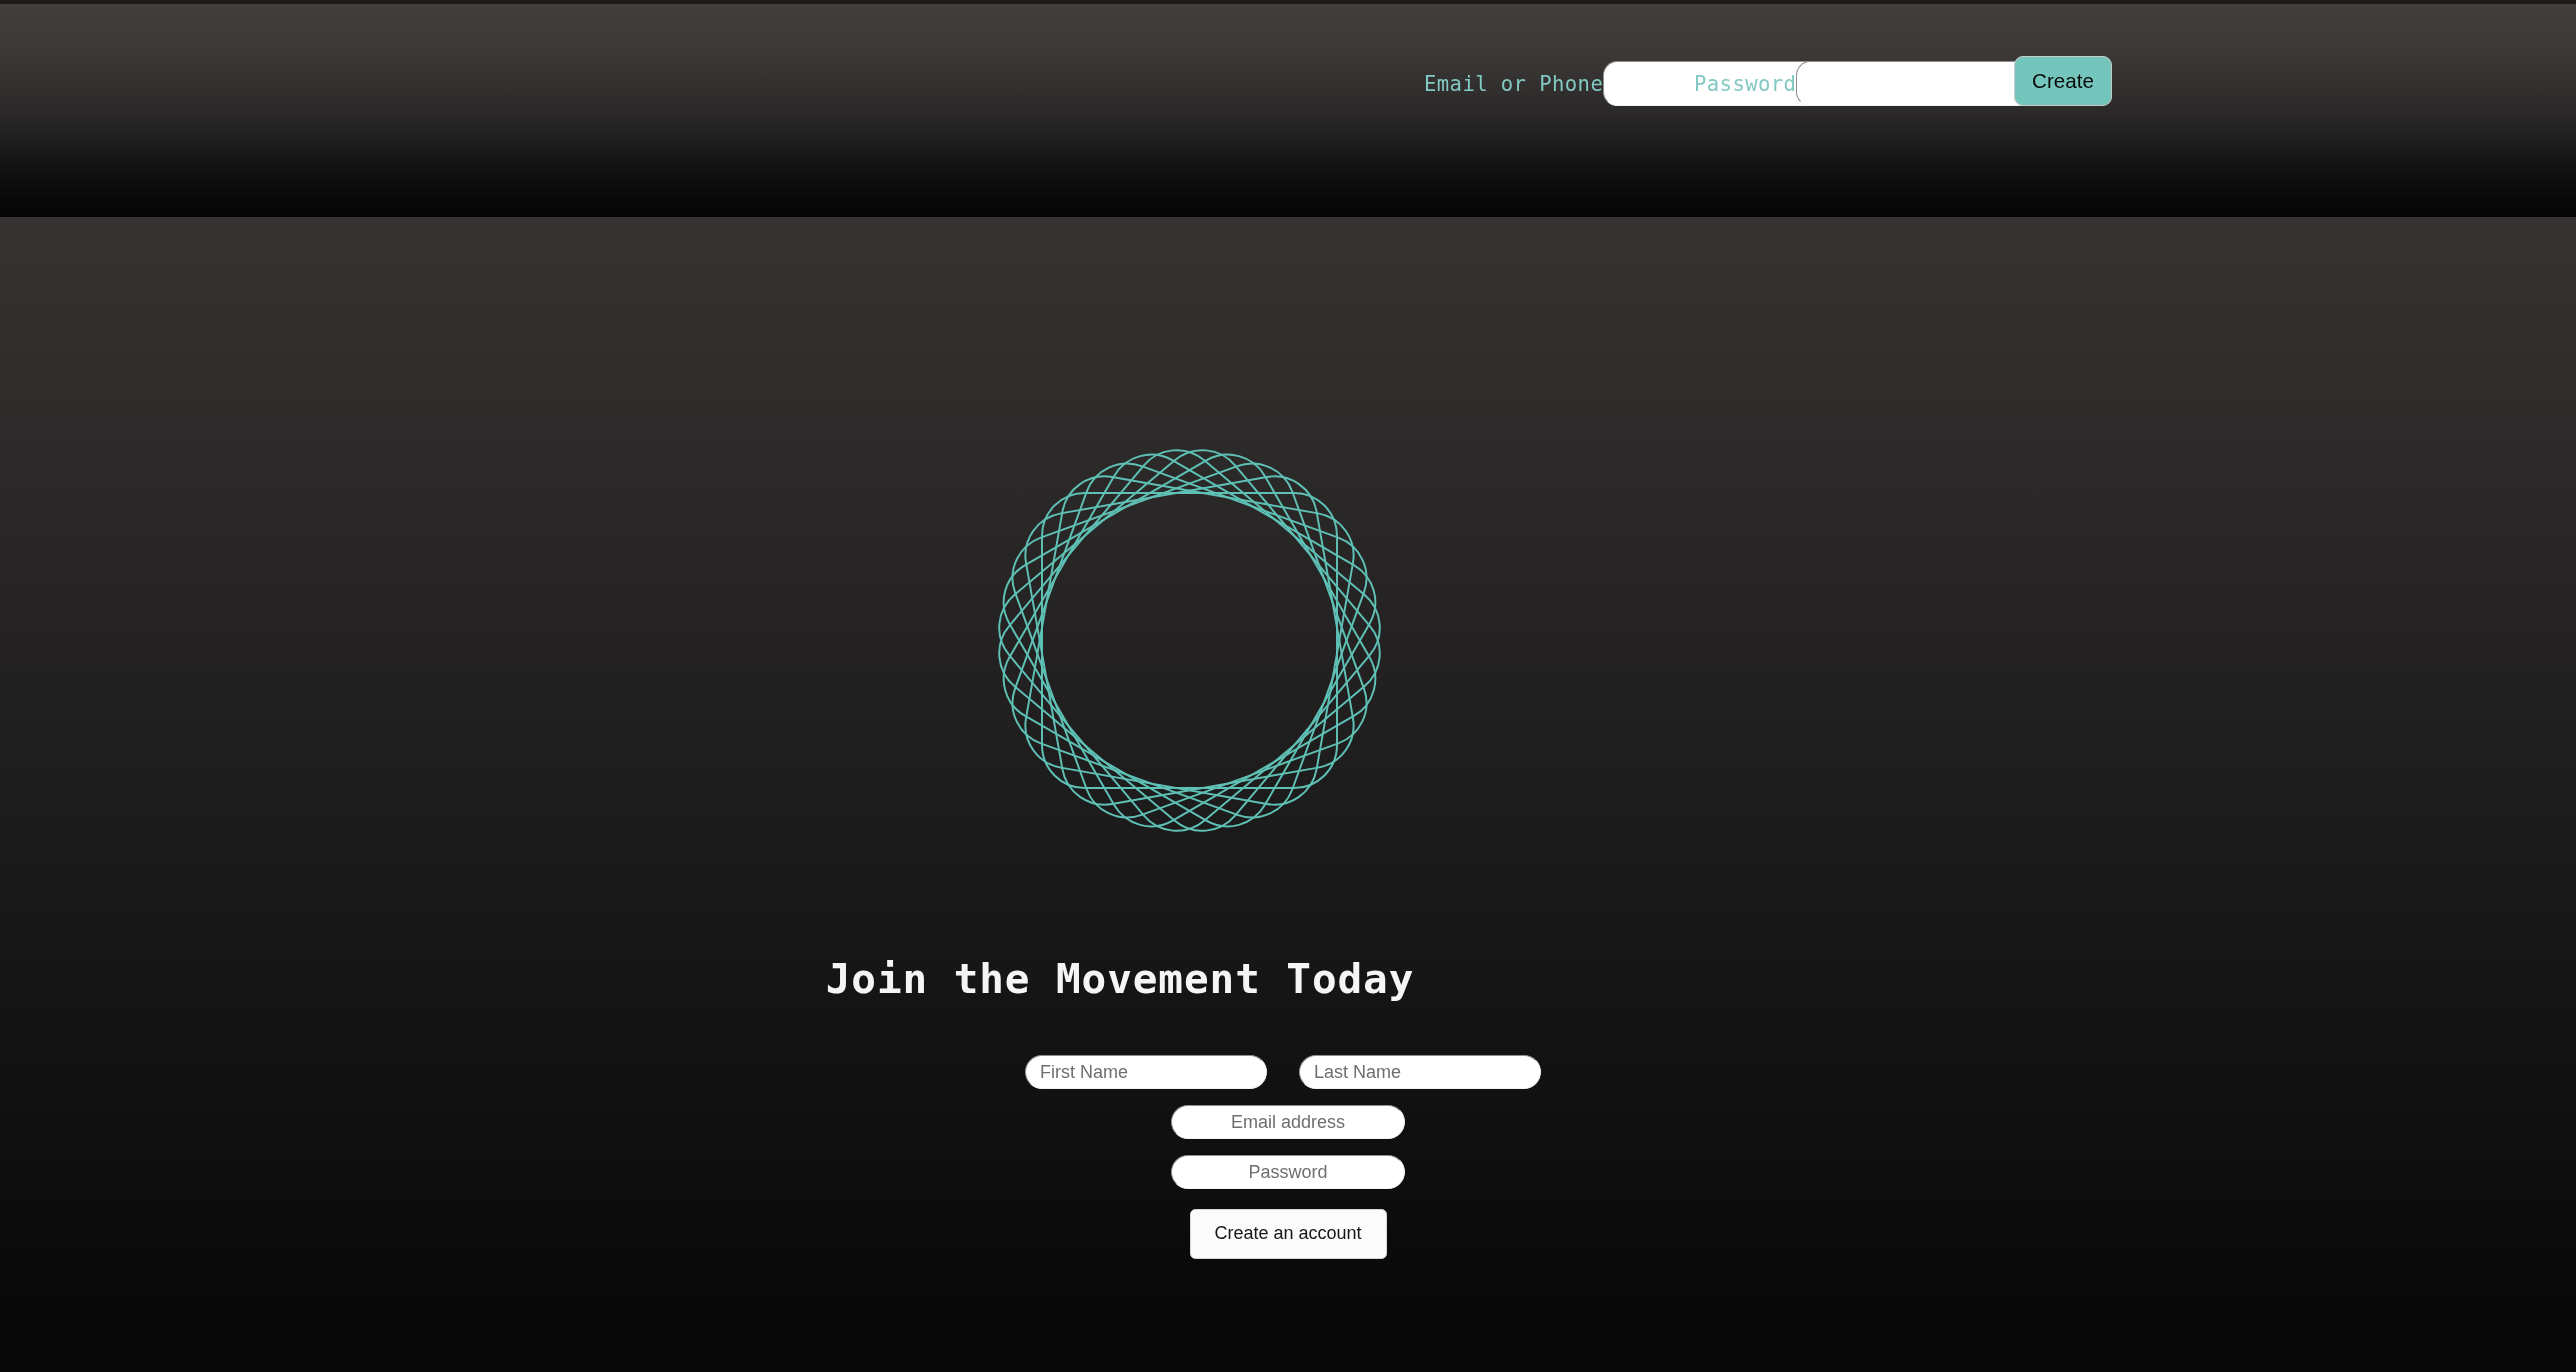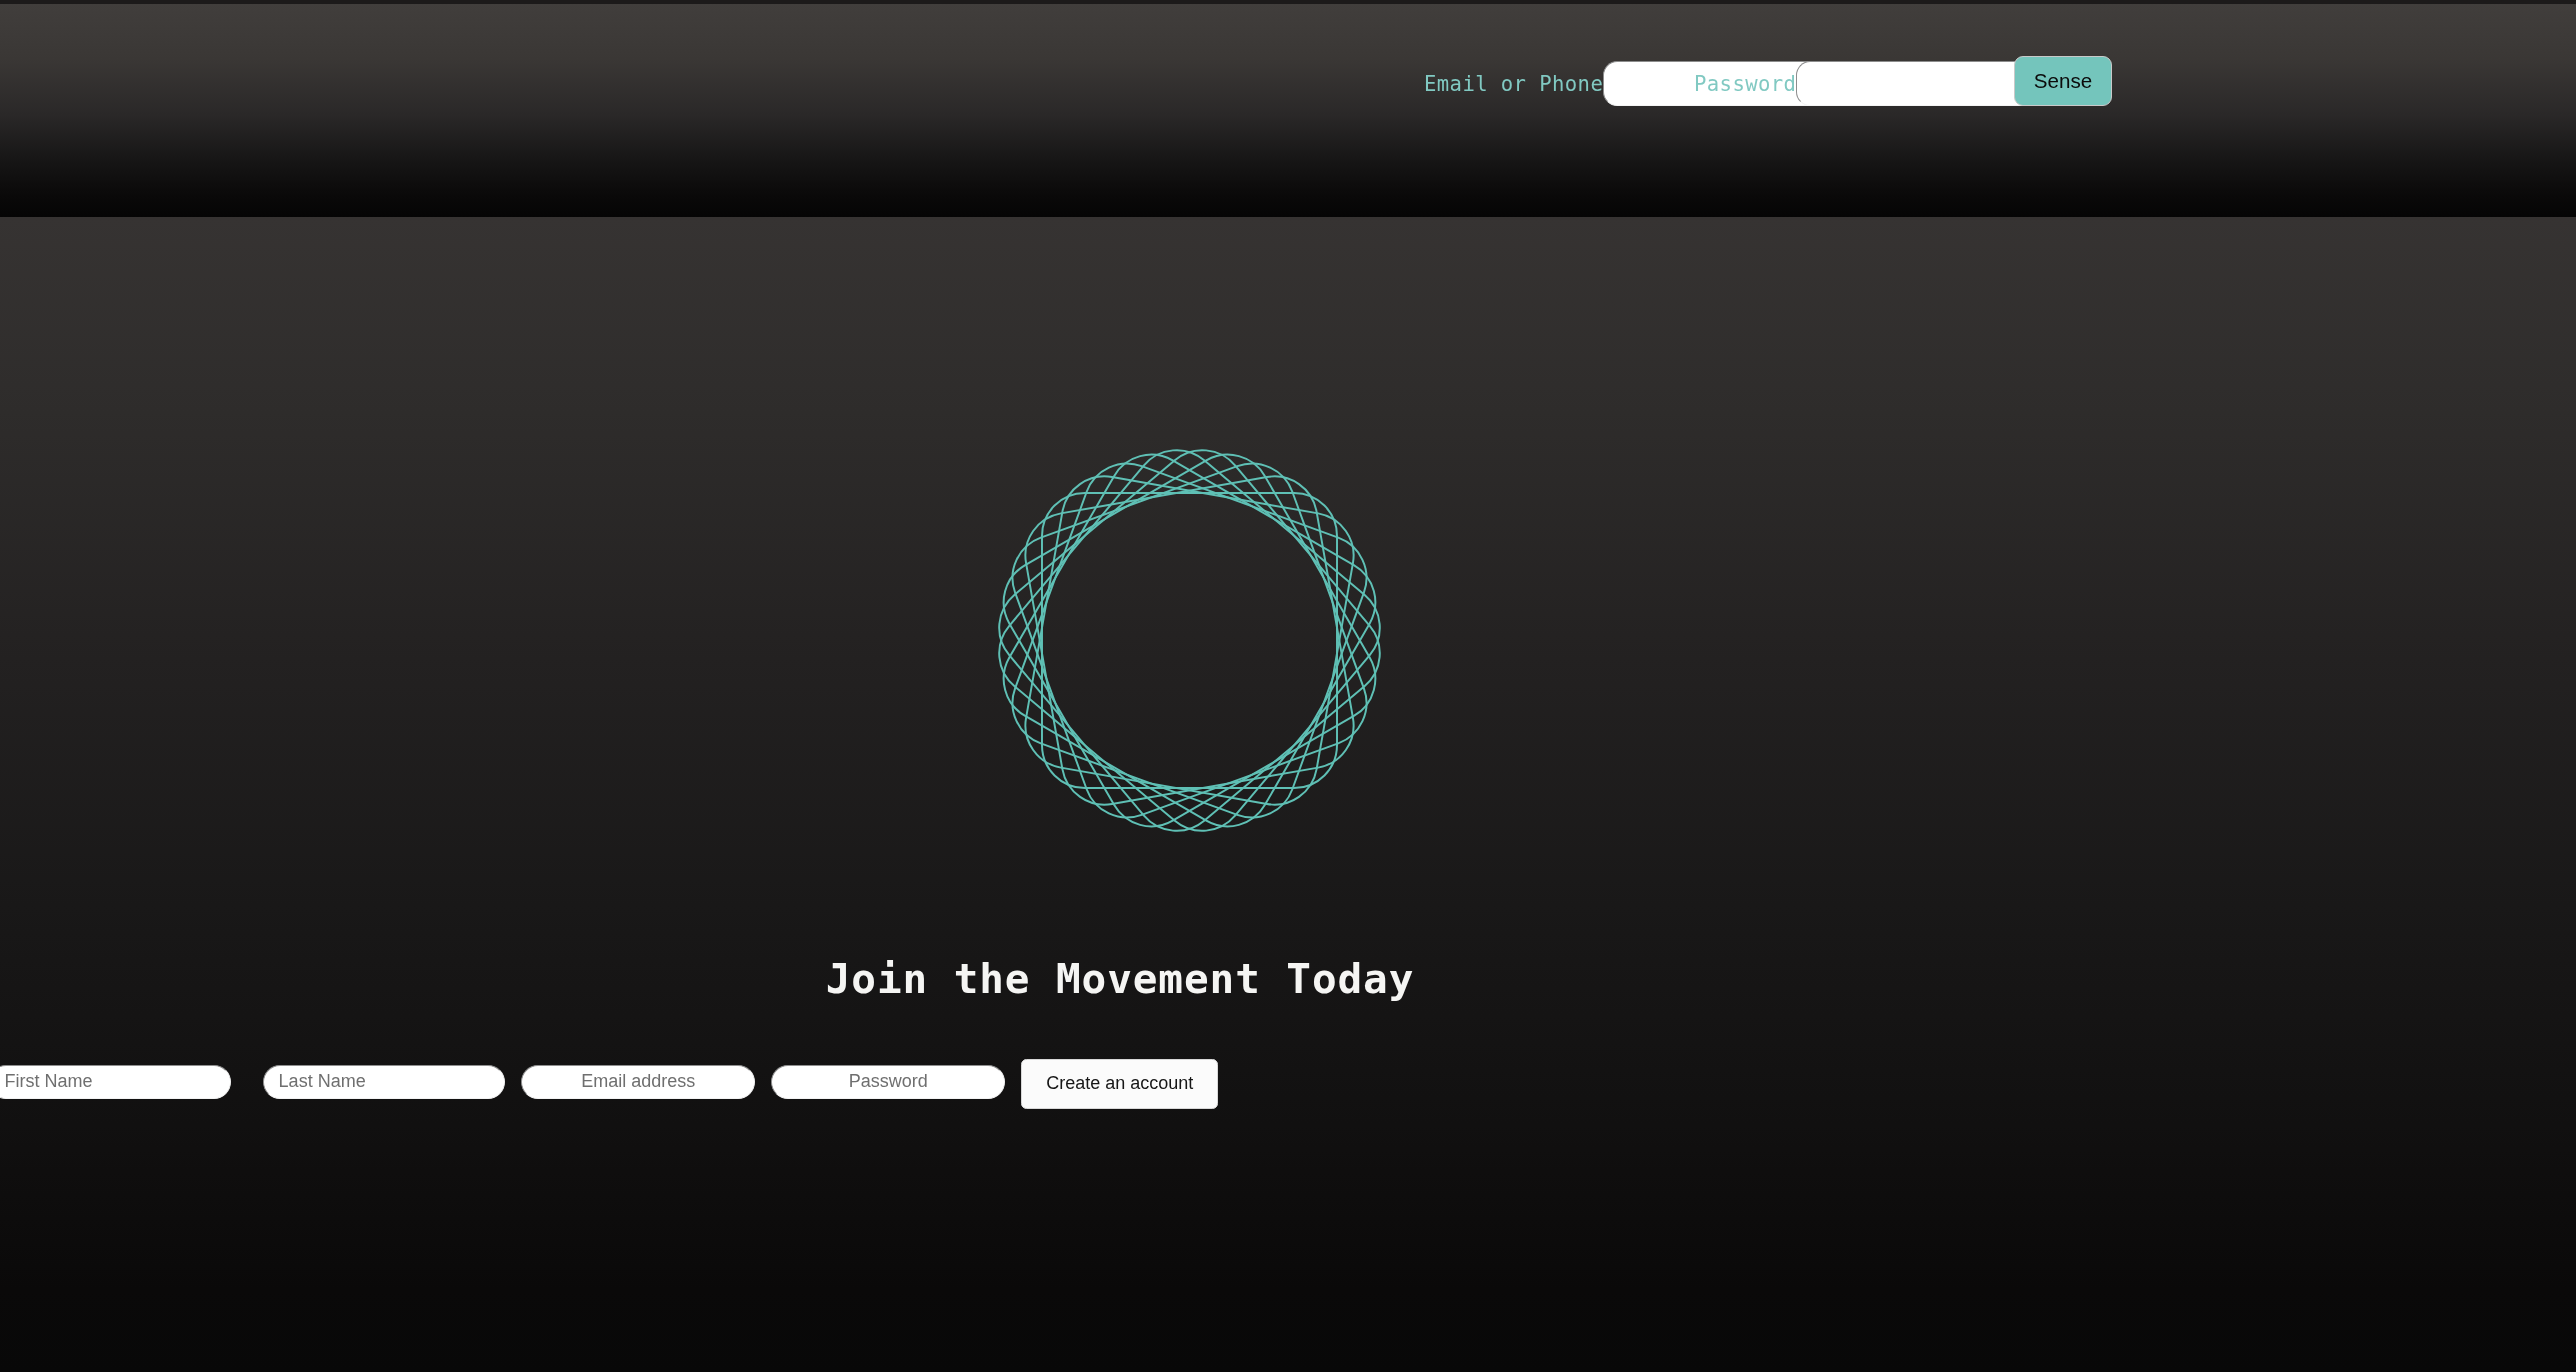--- a/index.html
+++ b/index.html
@@ -160,21 +160,21 @@
     color: #f5f5f3;
     white-space: nowrap;
   }
 
   .signup-form {
     position: absolute;
     top: 1055px;
     left: 0;
     width: 2576px;
     display: flex;
-    flex-direction: row;
+    flex-direction: column;
     align-items: center;
     gap: 16px;
   }
 
   .name-row {
     display: flex;
     gap: 32px;
     margin-left: -10.7px;
   }
 
@@ -224,21 +224,21 @@
       <div class="field-group email">
         <label class="field-label">Email or Phone</label>
         <input class="header-input" type="text" placeholder="" style="">
       </div>
 
       <div class="field-group password">
         <label class="field-label">Password</label>
         <input class="header-input" type="password" placeholder="" style="">
       </div>
 
-      <button class="submit-btn" type="submit">Sense</button>
+      <button class="submit-btn" type="submit">Create</button>
     </form>
   </header>
 
 
   <div class="spirograph-wrap">
     <svg width="447" height="447" viewBox="0 0 500 500">
       <g id="spiro-group" fill="none" stroke-width="2.2" stroke-linejoin="round">
           <rect x="85" y="85" width="330" height="330" rx="48" ry="48" stroke="#5fc0b5" transform="rotate(0 250 250)"></rect>
           <rect x="85" y="85" width="330" height="330" rx="48" ry="48" stroke="#5fc0b5" transform="rotate(10 250 250)"></rect>
           <rect x="85" y="85" width="330" height="330" rx="48" ry="48" stroke="#5fc0b5" transform="rotate(20 250 250)"></rect>

